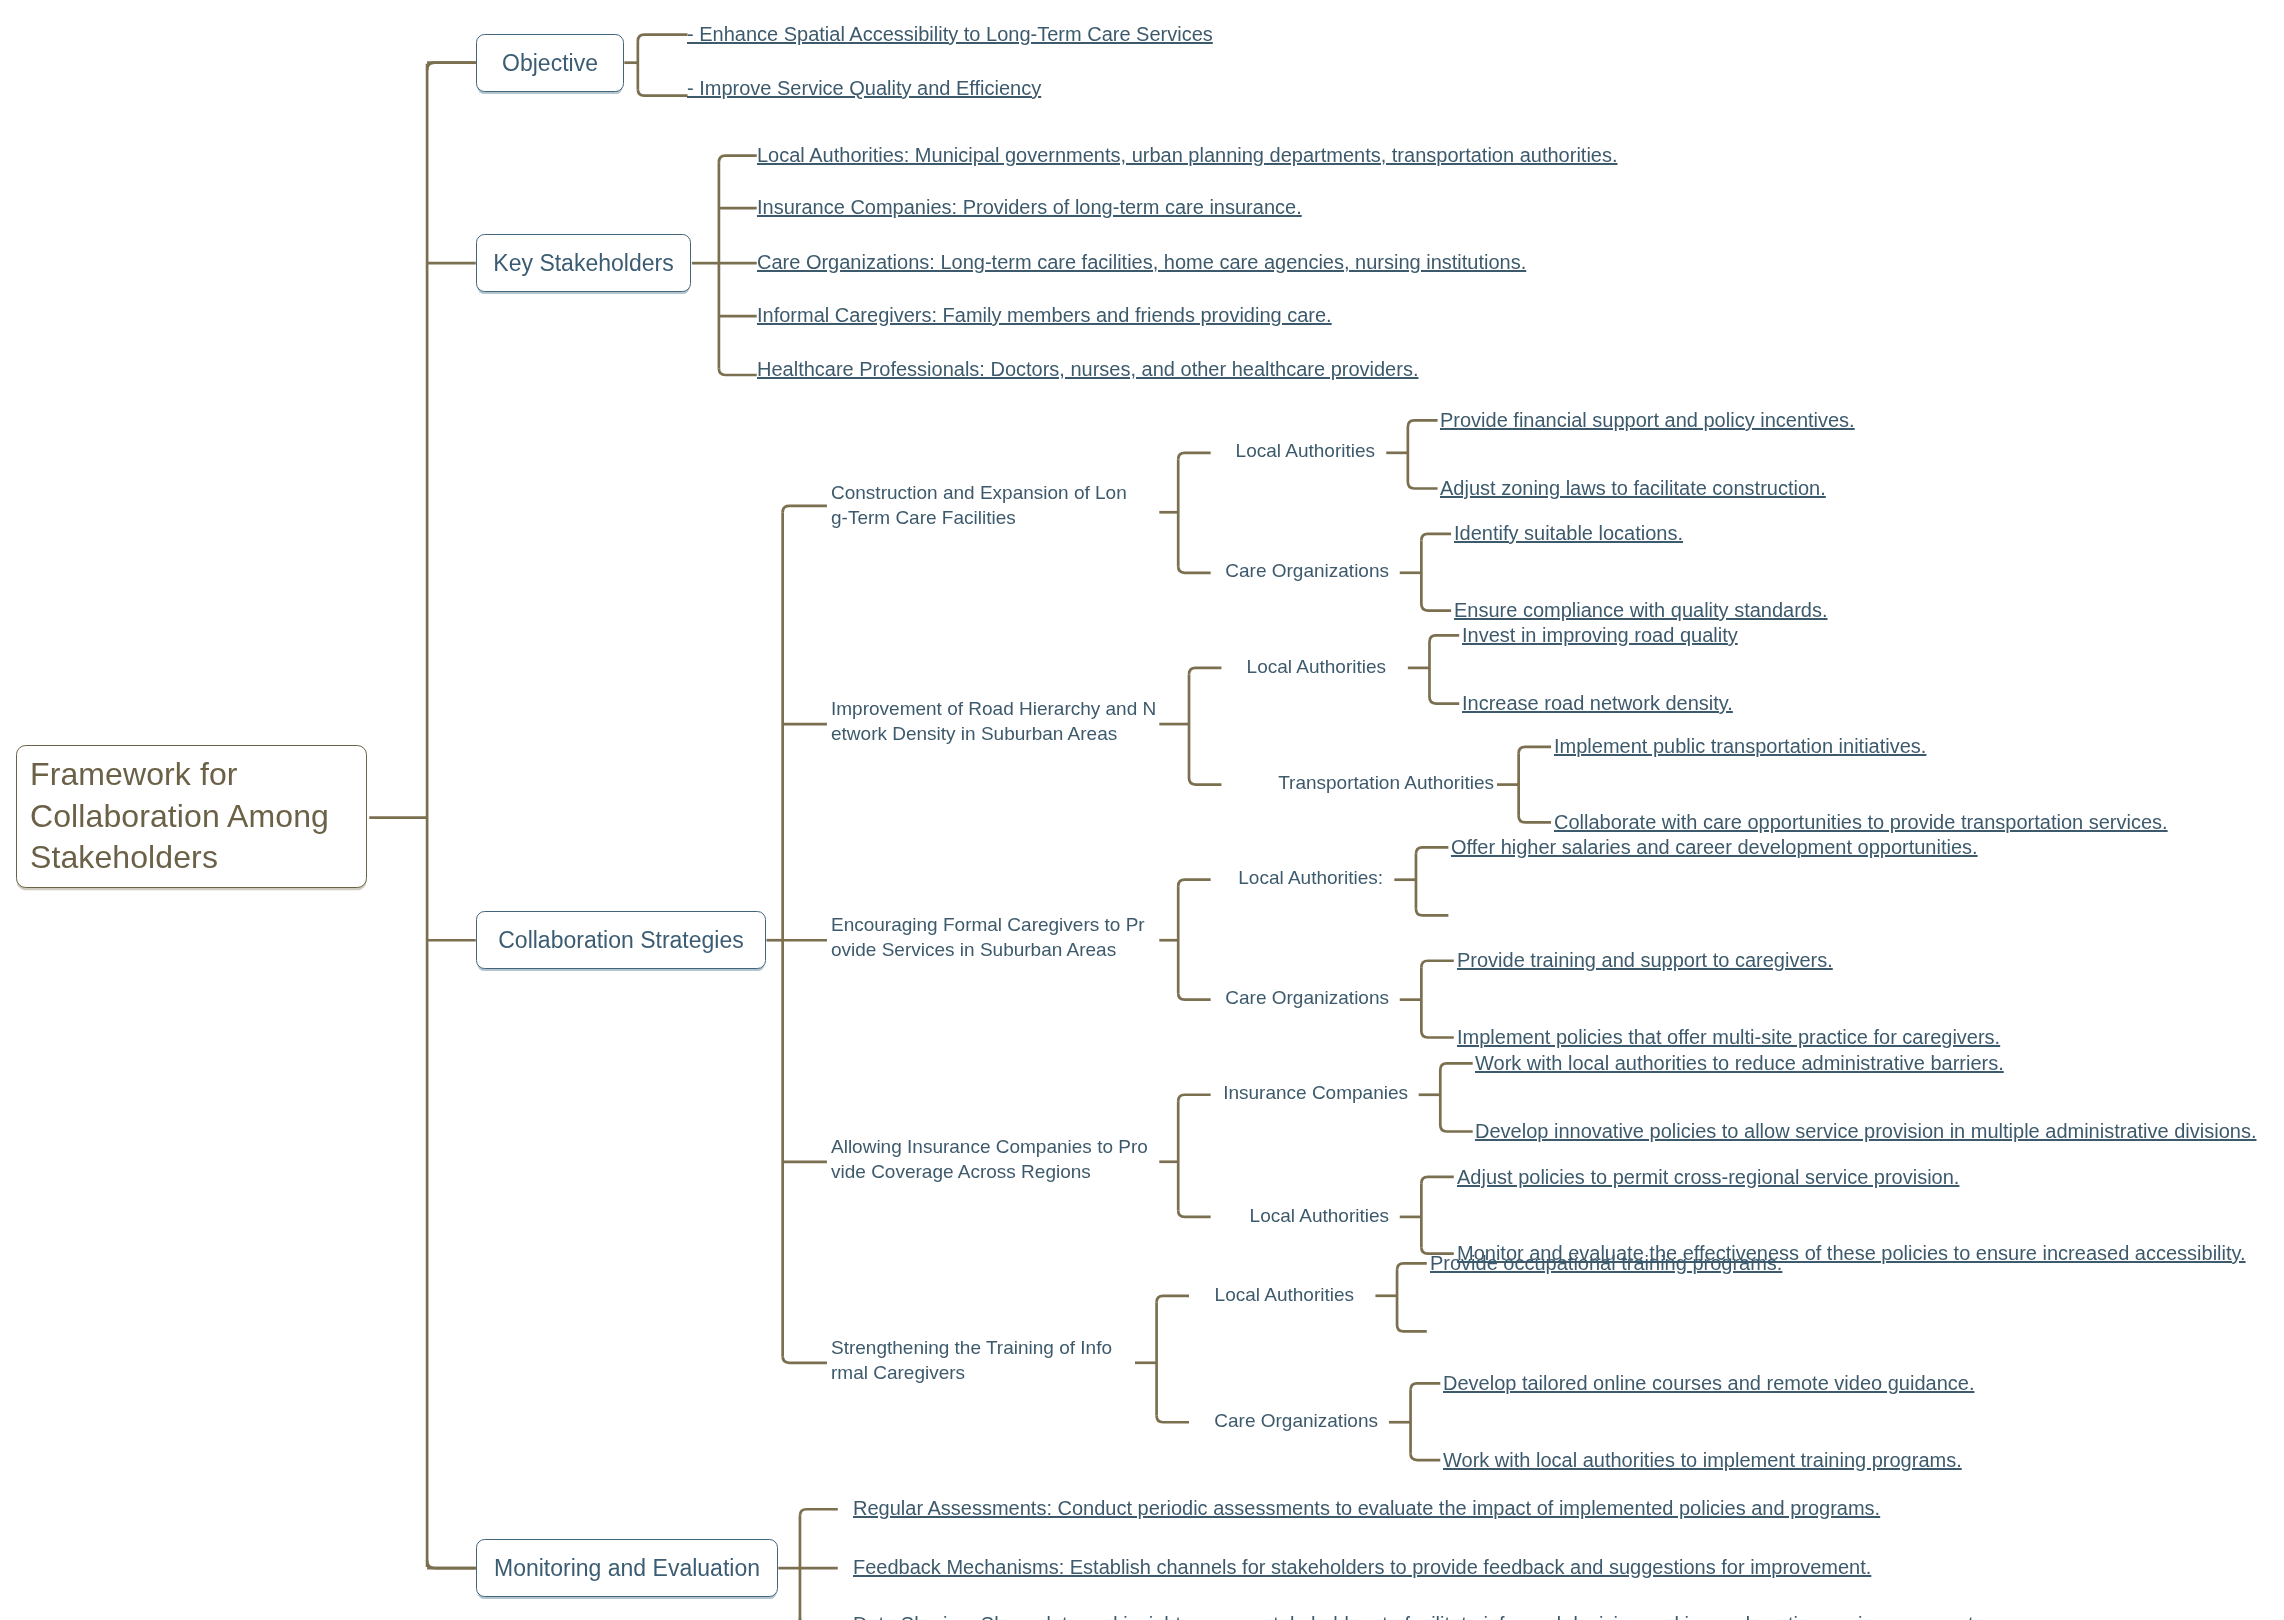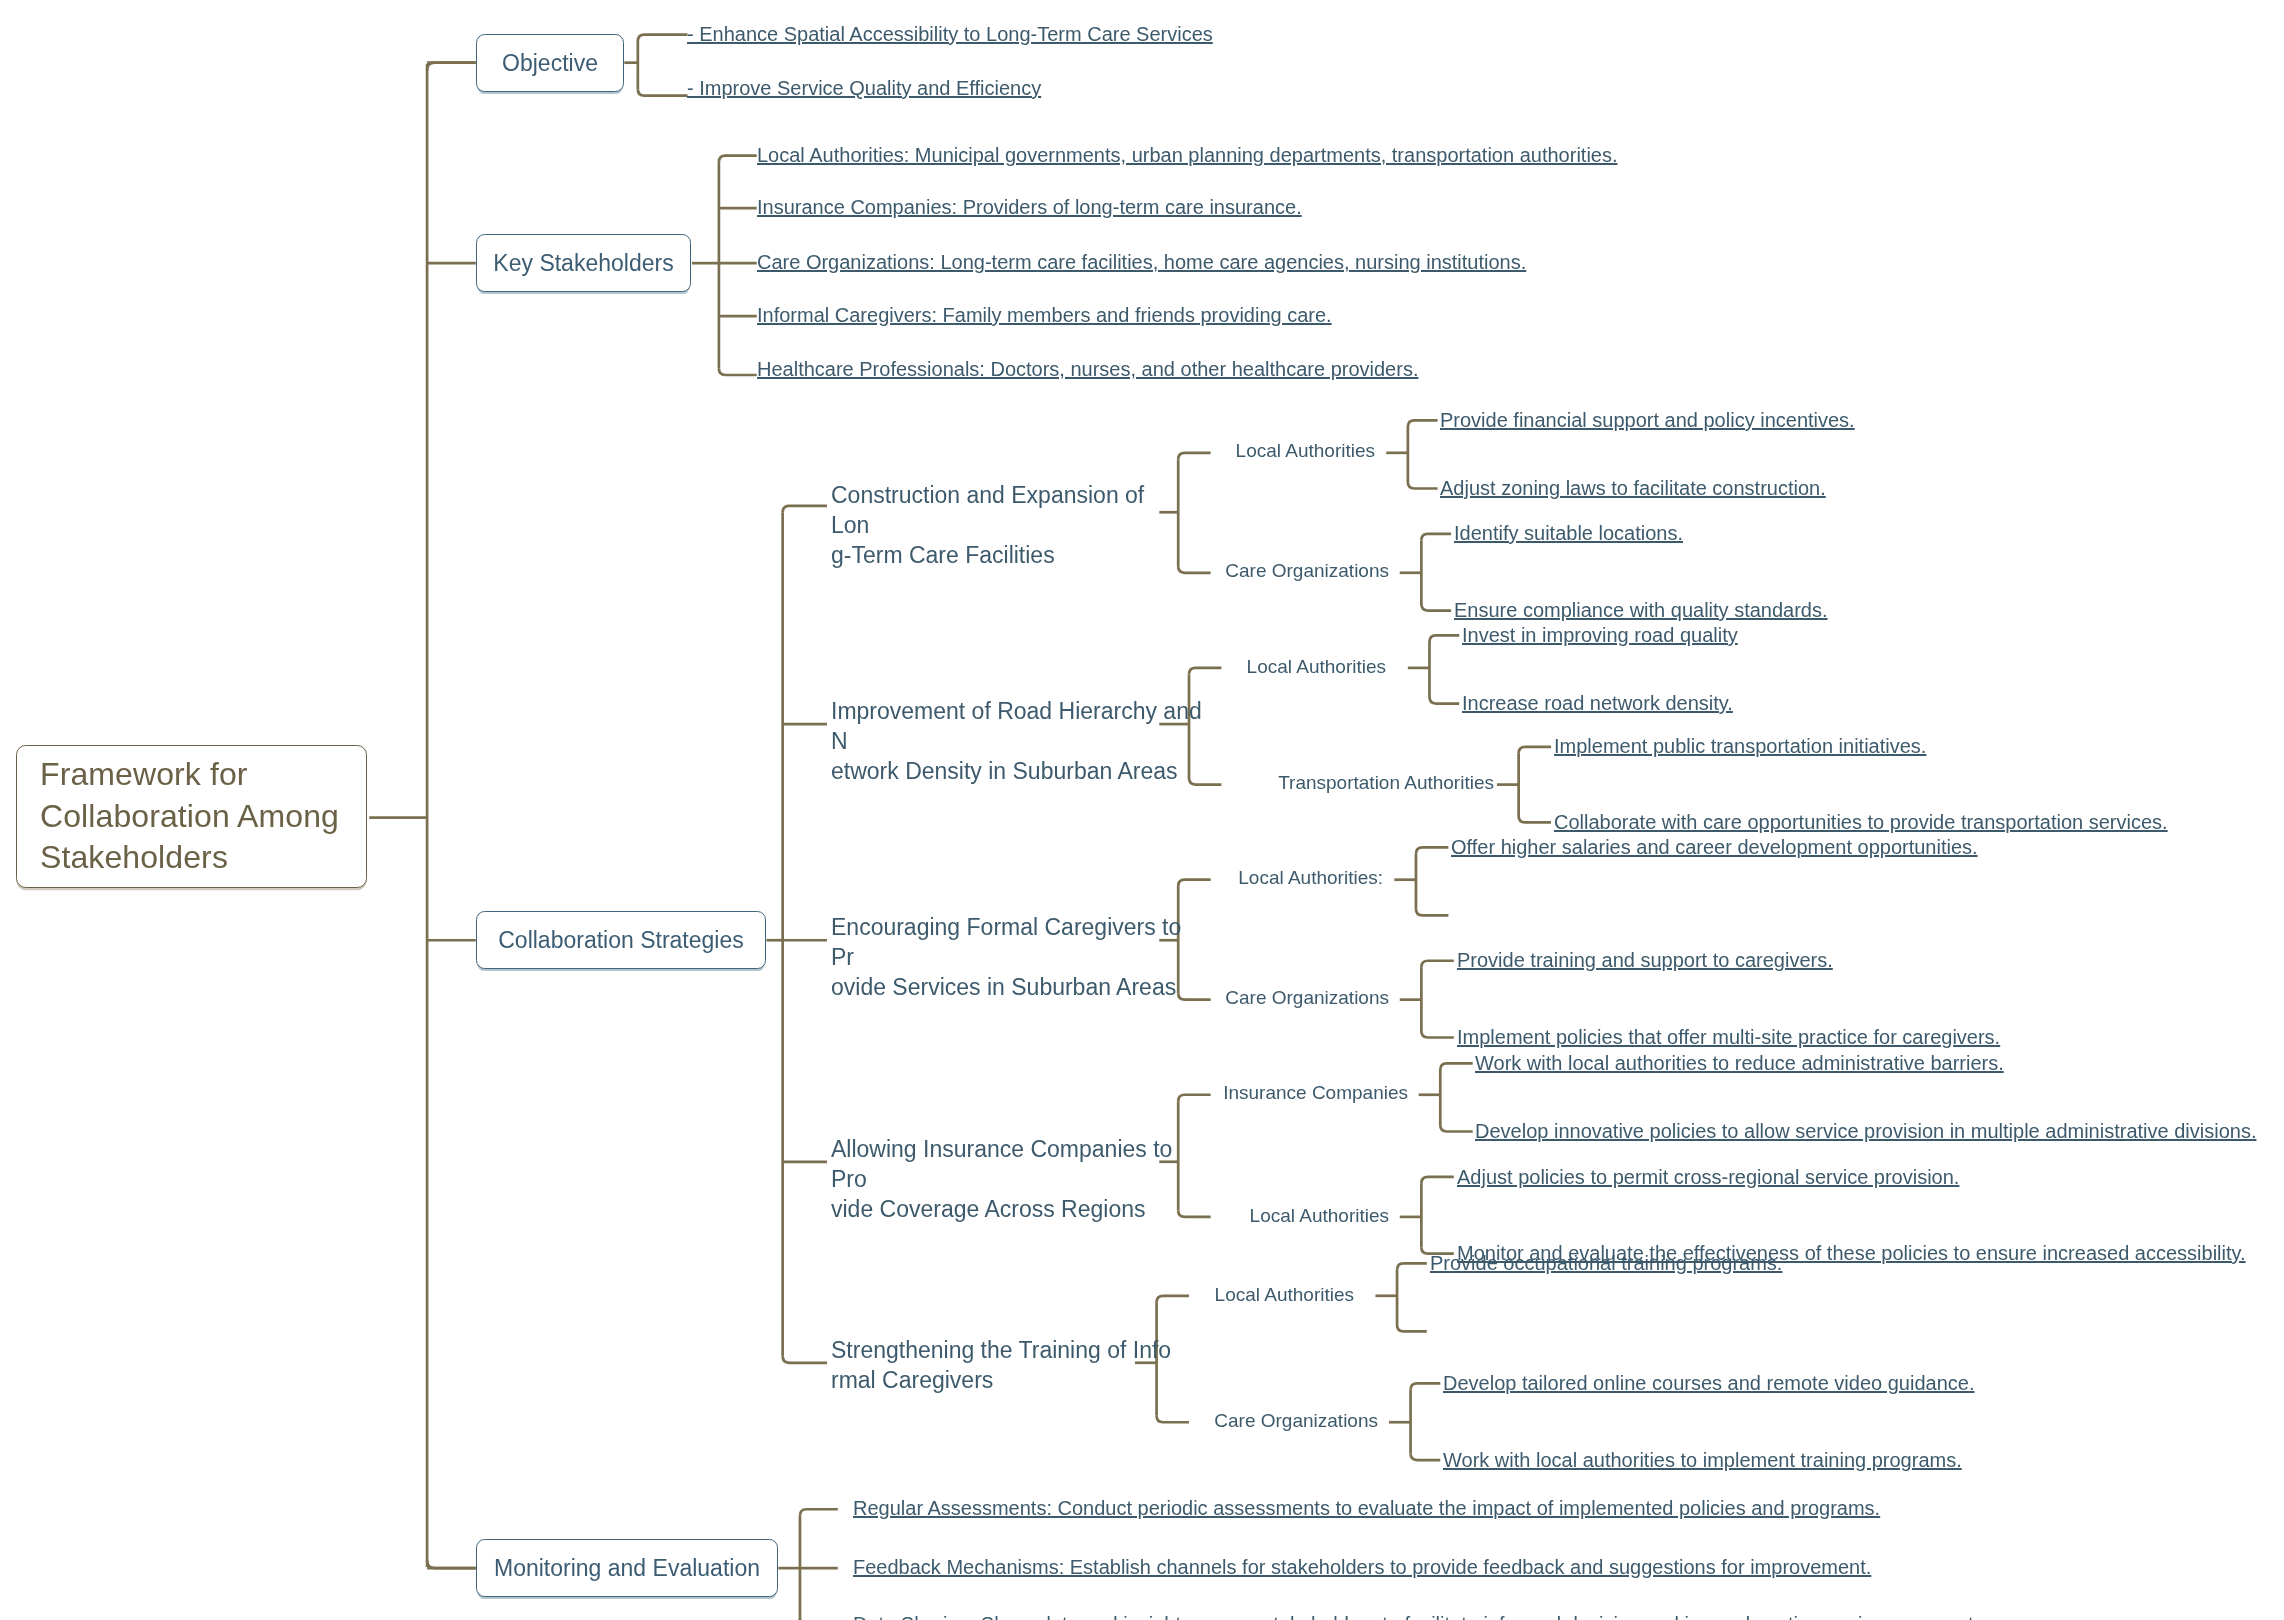--- a/index.html
+++ b/index.html
@@ -11,21 +11,21 @@
   .root-box{
     position:absolute;
     left:16px; top:745px;
     width:351px; height:143px;
     border:1.6px solid #6b6147;
     border-radius:9.7px;
     background:#fff;
     box-shadow:0 2.7px 0 -0.5px rgba(150,140,110,.45);
     display:flex; align-items:center;
     box-sizing:border-box;
-    padding:0 23px;
+    padding:0 13px;
   }
   .root-text{
     font-size:32px;
     line-height:1.30;
     color:#6b6147;
     letter-spacing:0.1px;
     font-weight:400;
   }
 
   
@@ -51,21 +51,21 @@
   .node-text{
     position:absolute;
     color:#3d5a6c;
     font-size:19px;
     line-height:1.30;
     white-space:nowrap;
   }
   .node-text.wrap{ white-space:normal; }
   .node-text.ralign{ text-align:right; }
 
-  .l2-strategy{ font-size:23px; width:346px; }
+  .l2-strategy{ font-size:19px; width:346px; }
   .l3-role{ font-size:19px; }
   .leaf{ font-size:20px;text-decoration:underline; }
 </style>
 </head>
 <body>
 
 <div id="canvas">
 
   <svg class="wires" viewBox="0 0 4226 2998" xmlns="http://www.w3.org/2000/svg">
     <g fill="none" stroke="#7a6f4f" stroke-width="5" stroke-linecap="butt">

